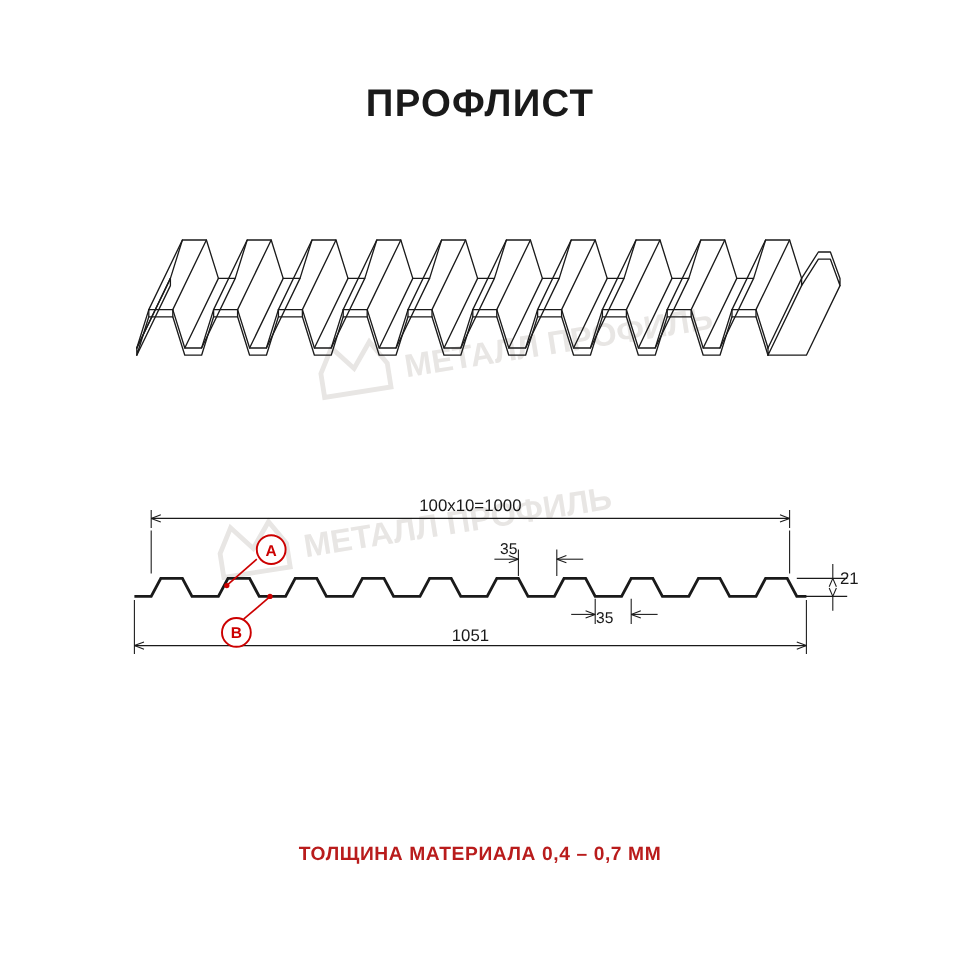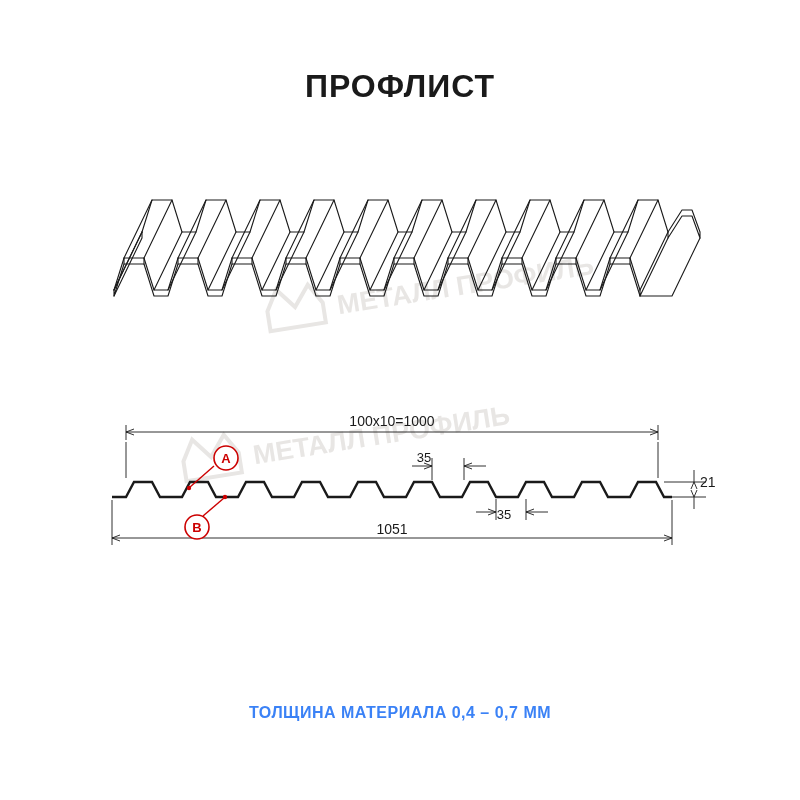--- a/index.html
+++ b/index.html
@@ -44,21 +44,21 @@
   }
   .footer-note {
     position: absolute;
     left: 0;
     top: 704px;
     width: 800px;
     text-align: center;
     font-size: 16px;
     font-weight: bold;
     letter-spacing: 0.5px;
-    color: #3b82f6;
+    color: #b91c1c;
   }
   svg.drawing {
     position: absolute;
     left: 0;
     top: 0;
   }
   .wm-text {
     font-family: "Liberation Sans", sans-serif;
     font-weight: bold;
     fill: #e8e6e4;

